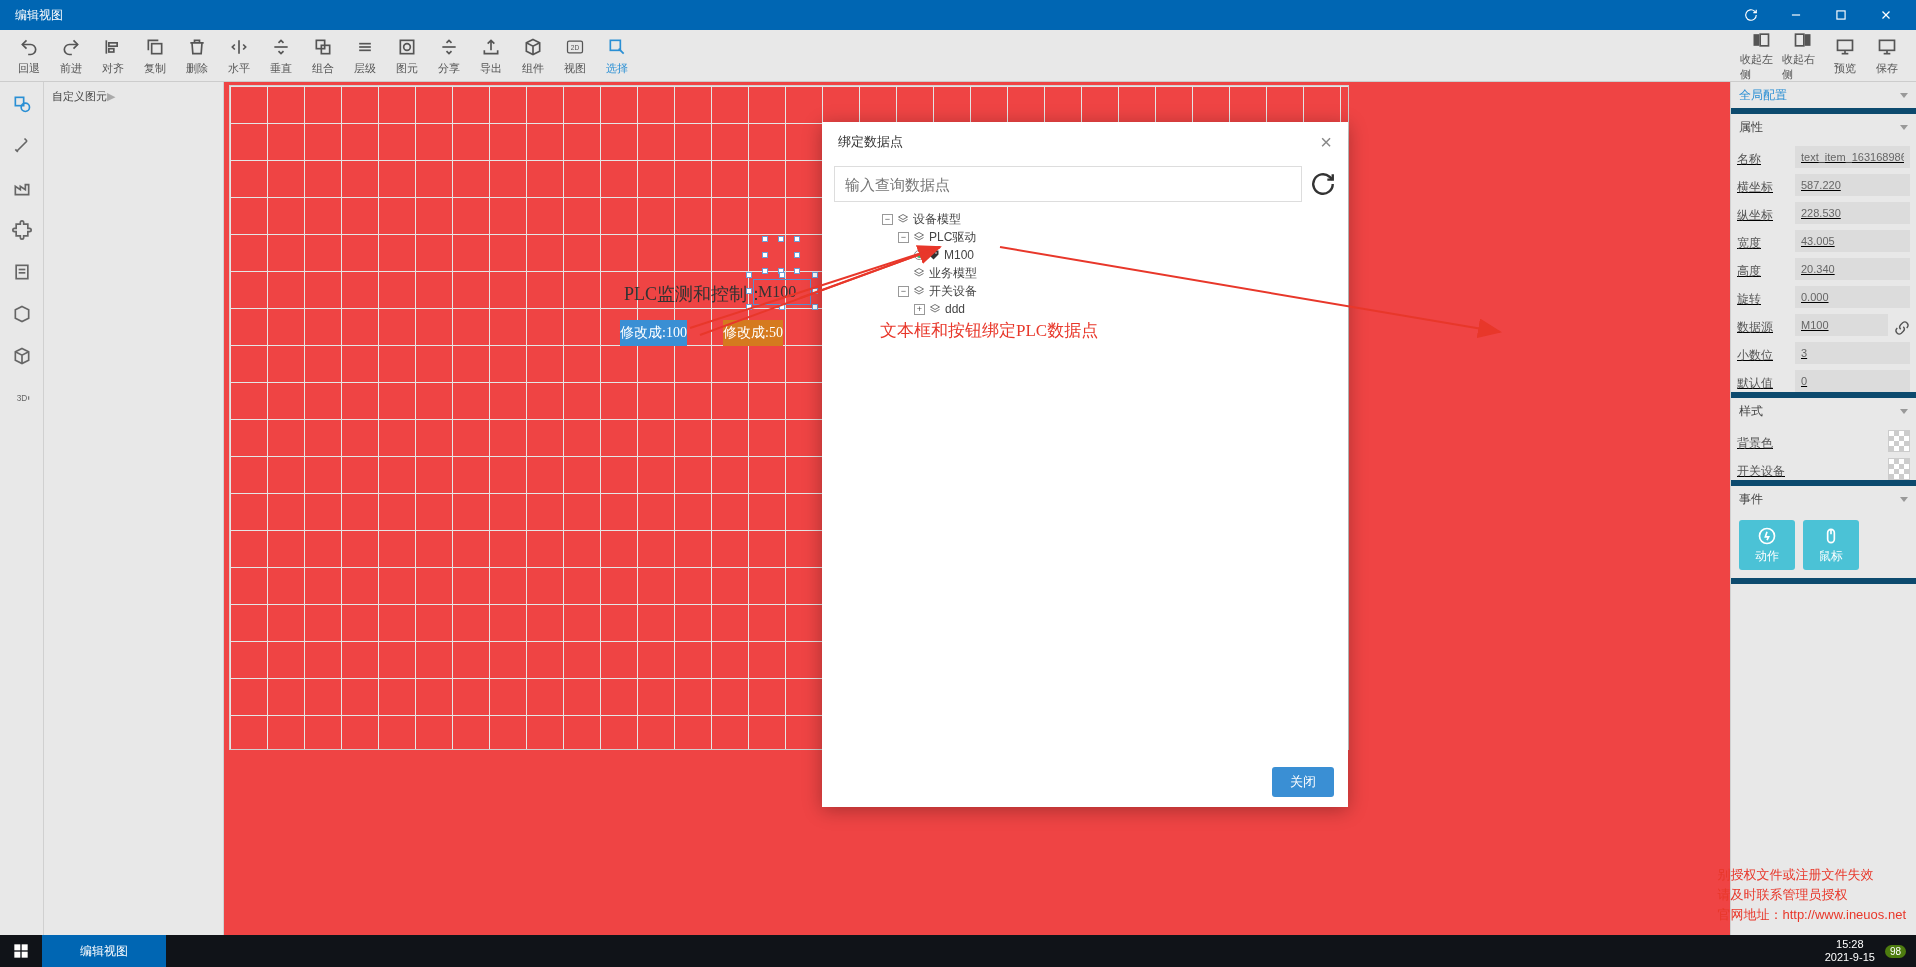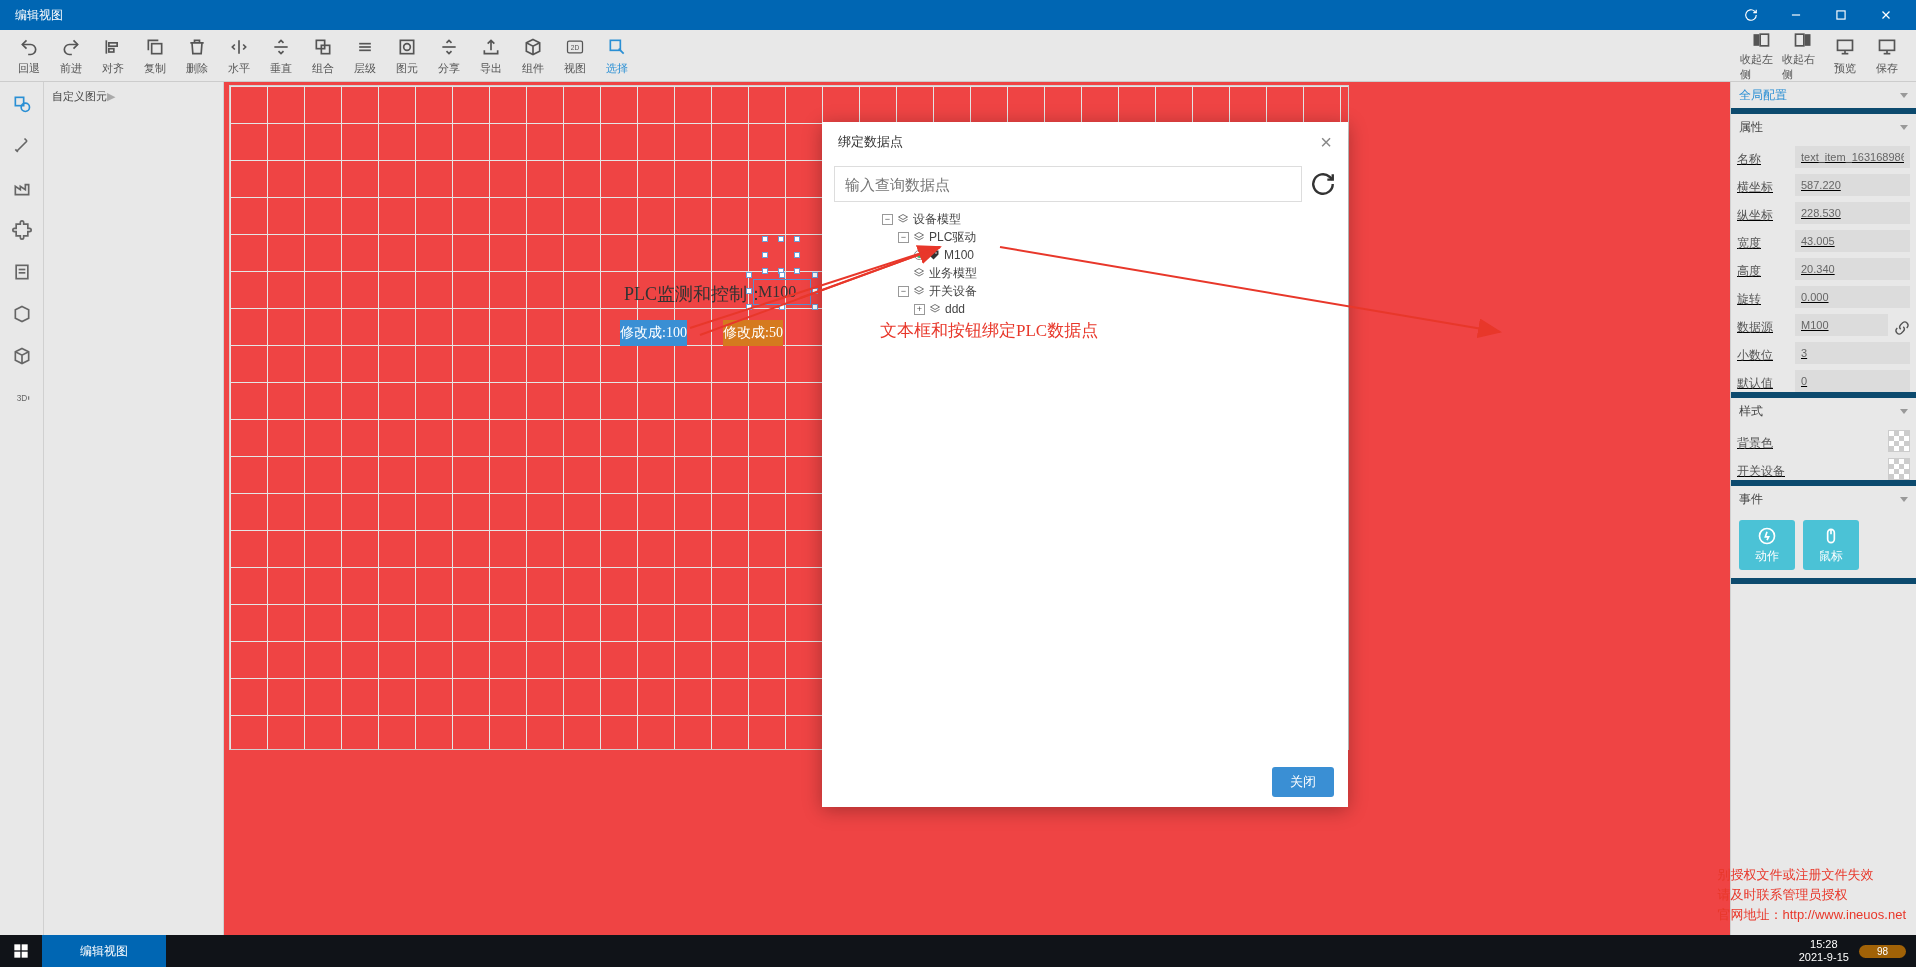--- a/index.html
+++ b/index.html
@@ -90,21 +90,21 @@
 .arrow-svg { position: absolute; top: 0; left: 0; width: 1916px; height: 967px; pointer-events: none; z-index: 105; }
 
 
 .taskbar { position: absolute; bottom: 0; left: 0; right: 0; height: 32px; background: #101318; color: #fff; display: flex; align-items: center; justify-content: space-between; font-size: 11px; }
 .taskbar-left { display: flex; height: 100%; }
 .start-btn { width: 42px; display: flex; align-items: center; justify-content: center; background: #101318; }
 .start-btn svg { width: 16px; height: 16px; fill: #fff; }
 .task-item { background: #0066b3; display: flex; align-items: center; padding: 0 38px; font-size: 12px; }
 .taskbar-right { display: flex; align-items: center; gap: 10px; padding-right: 10px; }
 .clock { text-align: center; line-height: 13px; font-size: 11px; }
-.notif-badge { background: #a16207; color: #fff; border-radius: 8px; padding: 1px 18px; font-size: 10px; }
+.notif-badge { background: #4d7c0f; color: #fff; border-radius: 8px; padding: 1px 5px; font-size: 10px; }
 </style>
 </head>
 <body>
 
 <div class="titlebar">
   <span>编辑视图</span>
   <div class="win-controls">
     <div class="win-btn">
         <svg viewBox="0 0 24 24" fill="none" stroke="currentColor" stroke-width="2">
           <path d="M21 12a9 9 0 1 1-3-6.7L21 8"></path>

